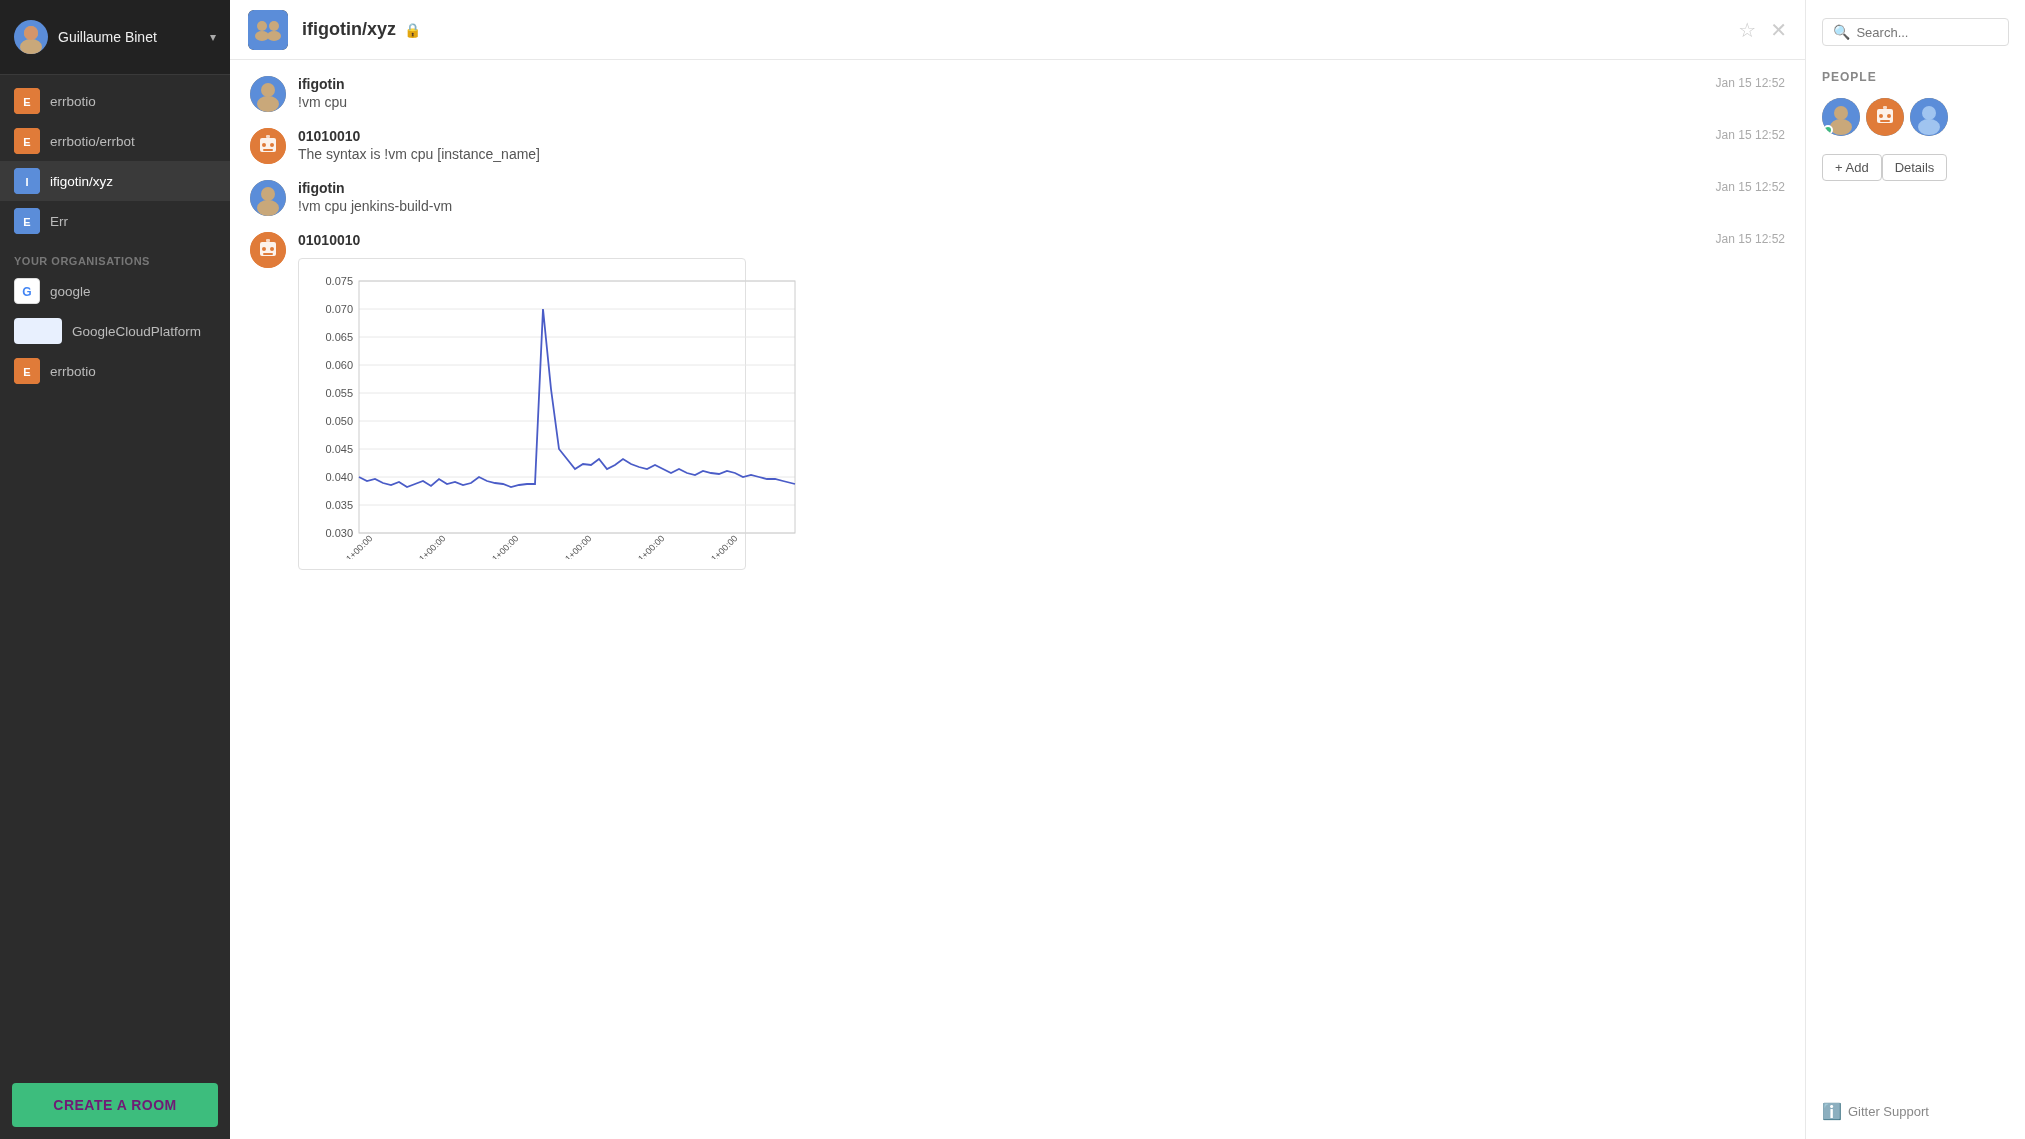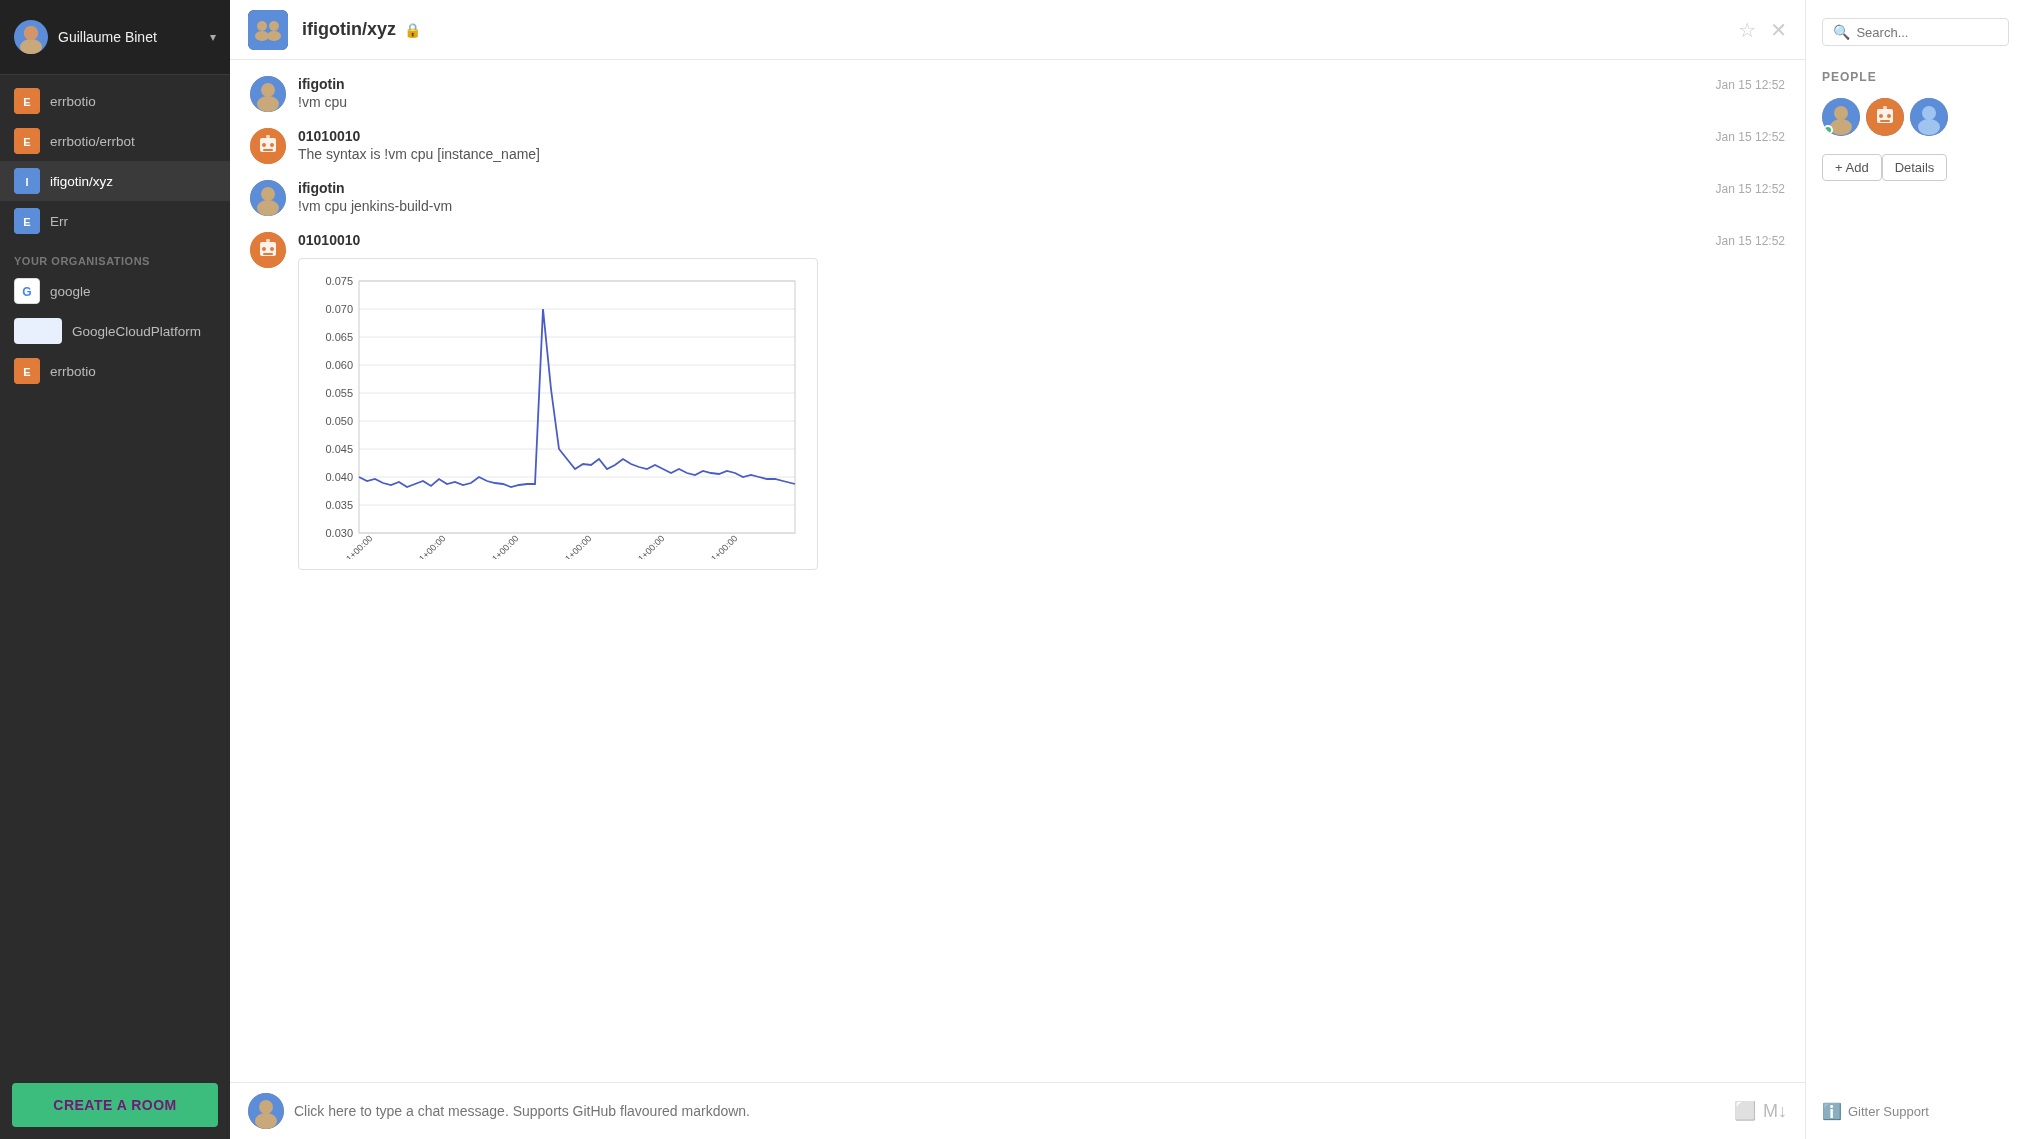--- a/index.html
+++ b/index.html
@@ -78,33 +78,33 @@
     .messages-area {
       flex: 1; overflow-y: auto; padding: 16px 20px;
     }
     .message-row {
       display: flex; align-items: flex-start; margin-bottom: 16px;
     }
     .msg-avatar {
       width: 36px; height: 36px; border-radius: 50%; background: #888; margin-right: 12px; flex-shrink: 0; overflow: hidden;
     }
     .msg-content { flex: 1; }
-    .msg-header { display: flex; align-items: flex-end; gap: 10px; margin-bottom: 2px; }
+    .msg-header { display: flex; align-items: flex-start; gap: 10px; margin-bottom: 2px; }
     .msg-username { font-weight: 700; font-size: 14px; color: #333; }
     .msg-time { font-size: 12px; color: #aaa; margin-left: auto; }
     .msg-text { font-size: 14px; color: #555; }
     .msg-text.bold-title { font-size: 16px; font-weight: 700; color: #333; }
 
     .chart-container {
       margin-top: 10px;
       background: #fff;
       border: 1px solid #e0e0e0;
       border-radius: 4px;
       padding: 10px 16px;
-      width: 520px;
+      width: 448px;
     }
 
     .chat-input-area {
       display: flex; align-items: center; padding: 10px 18px; border-top: 1px solid #e8e8e8; background: #fff; flex-shrink: 0; gap: 10px;
     }
     .chat-input-avatar {
       width: 36px; height: 36px; border-radius: 50%; background: #888; flex-shrink: 0; overflow: hidden;
     }
     .chat-input {
       flex: 1; border: none; outline: none; font-size: 14px; color: #999; background: transparent; cursor: text;
@@ -437,34 +437,20 @@
               <text transform="rotate(-45,233,0)" x="233" y="0" font-size="9" fill="#555" text-anchor="end">2016-01-15 20:47:01+00:00</text>
               <text transform="rotate(-45,306,0)" x="306" y="0" font-size="9" fill="#555" text-anchor="end">2016-01-15 20:46:01+00:00</text>
               <text transform="rotate(-45,379,0)" x="379" y="0" font-size="9" fill="#555" text-anchor="end">2016-01-15 20:45:01+00:00</text>
             </g>
           </svg>
         </div>
       </div>
     </div>
   </div>
 
-  <div class="chat-input-area">
-    <div class="chat-input-avatar">
-      <svg width="36" height="36" viewBox="0 0 36 36">
-        <circle cx="18" cy="18" r="18" fill="#5b8dd9"></circle>
-        <circle cx="18" cy="14" r="7" fill="#c9a87a"></circle>
-        <ellipse cx="18" cy="28" rx="11" ry="8" fill="#c9a87a"></ellipse>
-      </svg>
-    </div>
-    <input class="chat-input" type="text" placeholder="Click here to type a chat message. Supports GitHub flavoured markdown." style="">
-    <div class="chat-input-icons">
-      <span class="chat-icon" title="Screen share">⬜</span>
-      <span class="chat-icon" title="Markdown">M↓</span>
-    </div>
-  </div>
 </div>
 
 <div class="people-sidebar">
 
   <div class="search-bar">
     <span class="search-icon">🔍</span>
     <input class="search-input" type="text" placeholder="Search..." style="">
   </div>
 
   <div class="people-label">PEOPLE</div>

